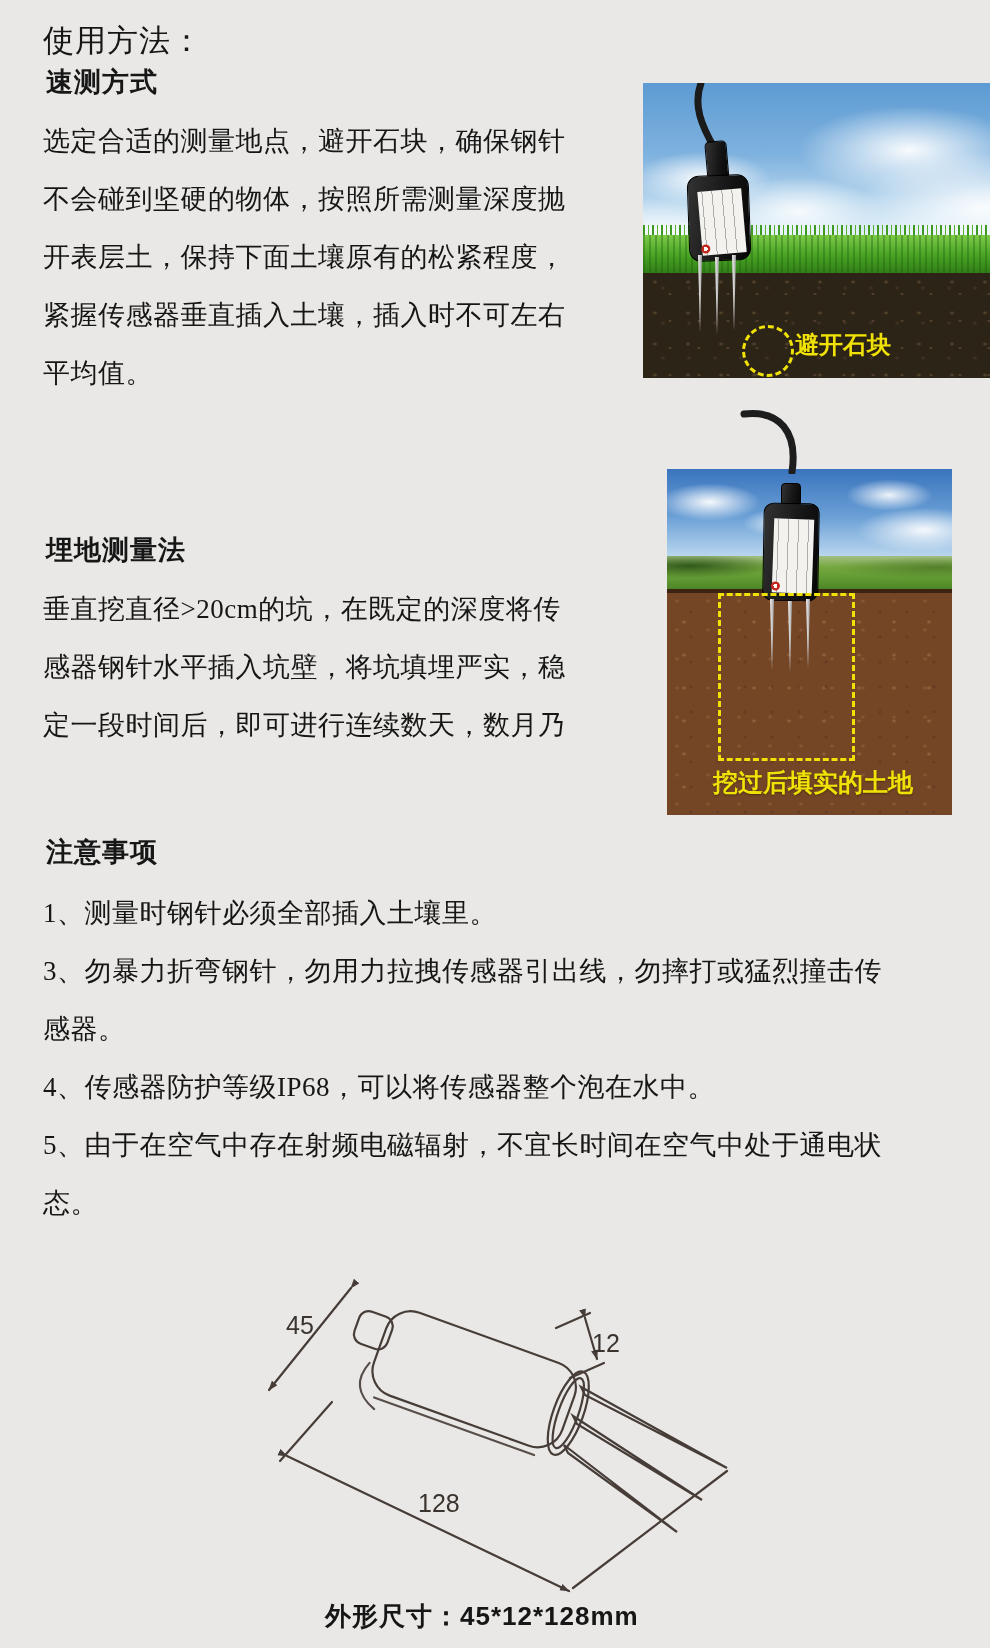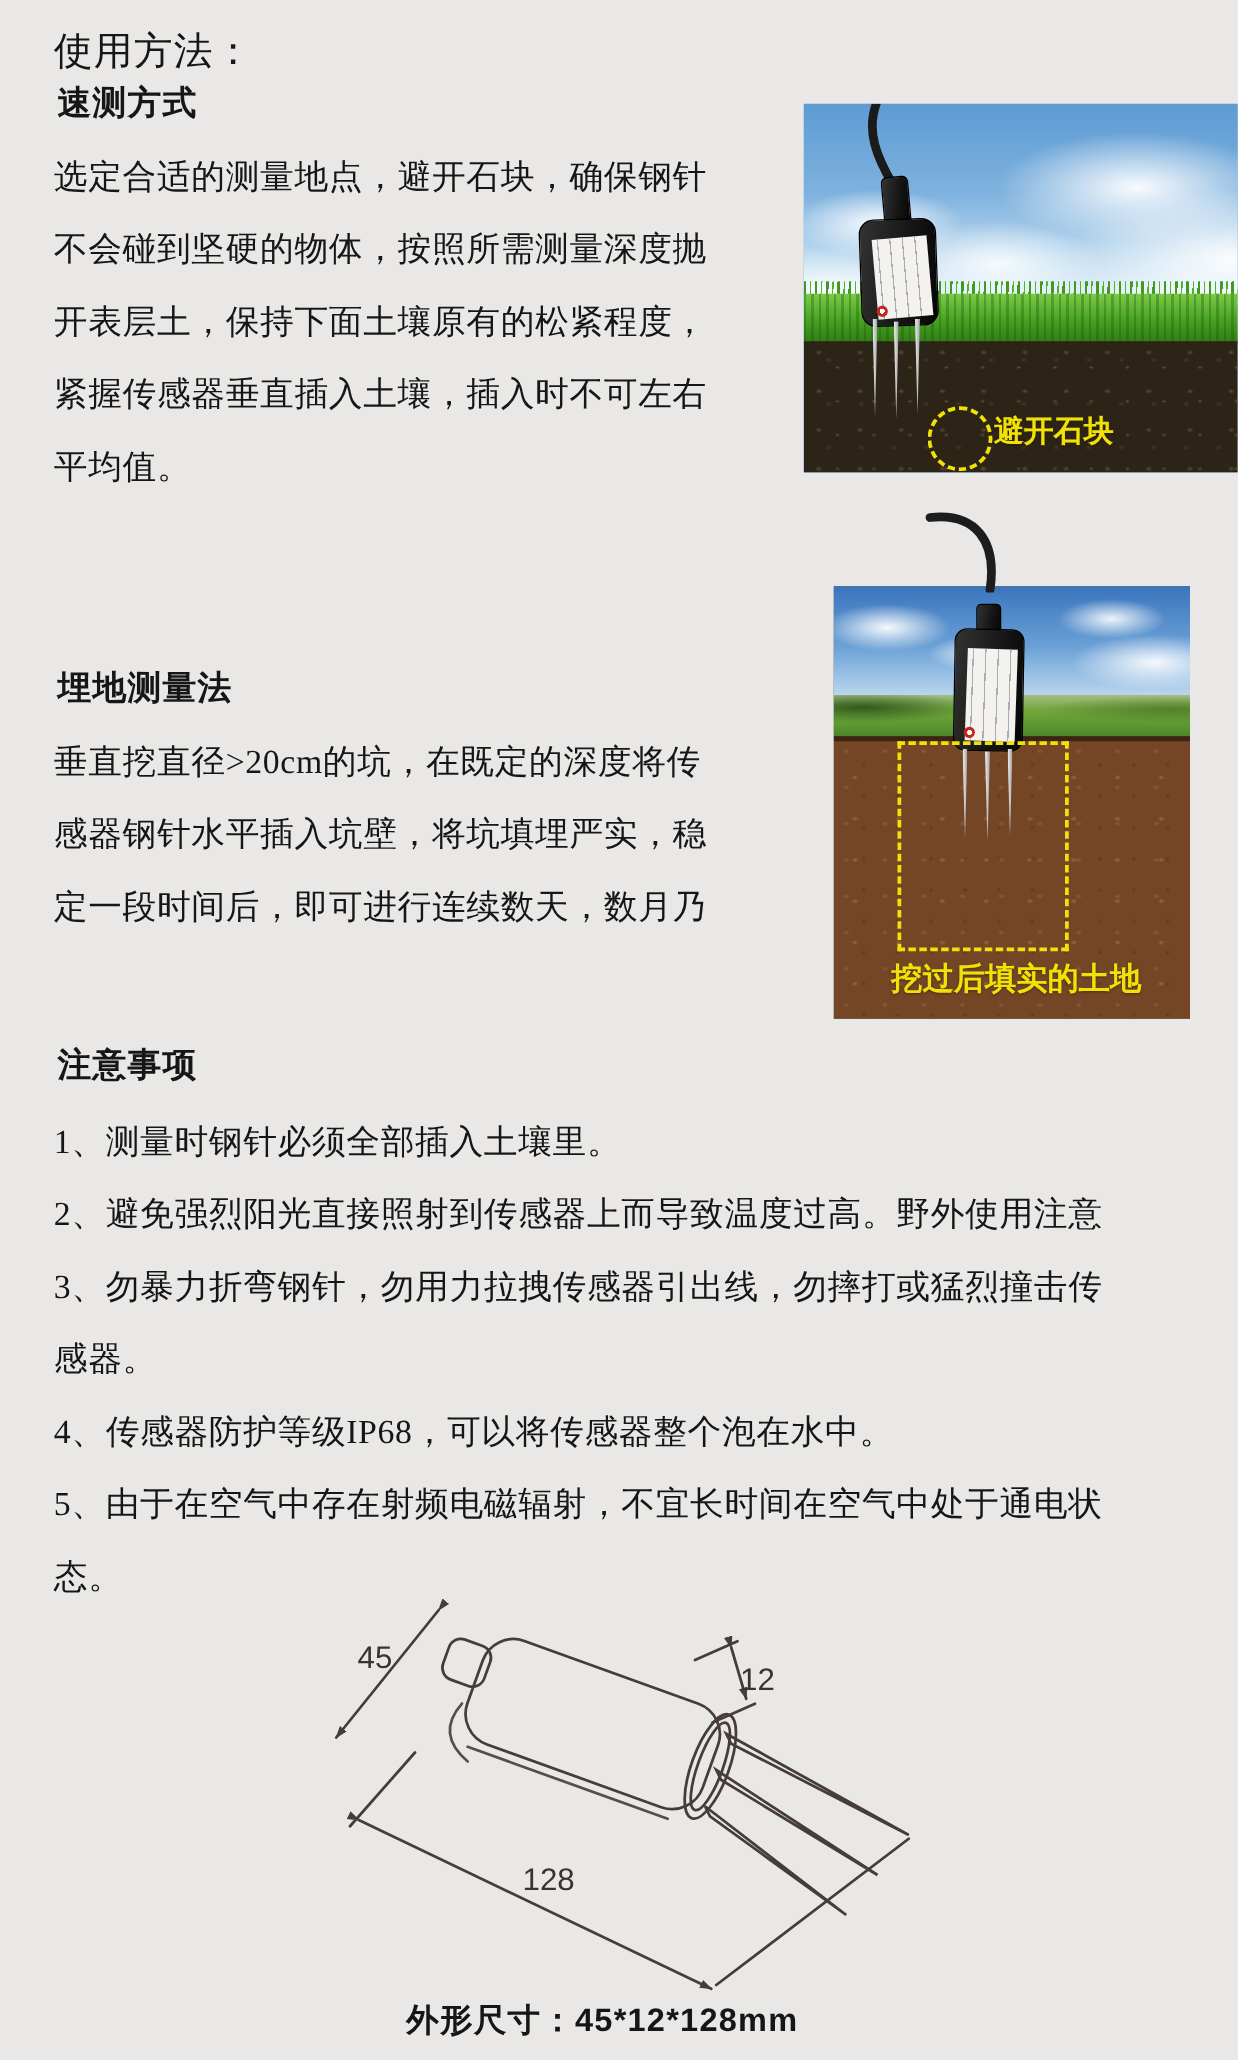--- a/index.html
+++ b/index.html
@@ -142,21 +142,20 @@
     <div class="abs photo-note" style="left:46px;top:297px;font-size:25px">挖过后填实的土地</div>
   </div>
   <svg class="abs" style="left:65px;top:-45px;width:85px;height:66px" viewBox="0 0 85 66">
     <path d="M12,6 C48,2 66,24 60,64" stroke="#1d1d1d" stroke-width="7" fill="none" stroke-linecap="round"></path>
   </svg>
 </div>
 
 <div class="abs sec-h h-notes">注意事项</div>
 <div class="abs para para-notes">
   <div>1、测量时钢针必须全部插入土壤里。</div>
-  <div>2、避免强烈阳光直接照射到传感器上而导致温度过高。野外使用注意</div>
   <div>3、勿暴力折弯钢针，勿用力拉拽传感器引出线，勿摔打或猛烈撞击传</div>
   <div>感器。</div>
   <div>4、传感器防护等级IP68，可以将传感器整个泡在水中。</div>
   <div>5、由于在空气中存在射频电磁辐射，不宜长时间在空气中处于通电状</div>
   <div>态。</div>
 </div>
 
 <svg class="abs drawing" width="550" height="330" viewBox="0 0 550 330">
   <defs>
     <marker id="ah" markerWidth="12" markerHeight="10" refX="9" refY="3.5" orient="auto" markerUnits="userSpaceOnUse">

